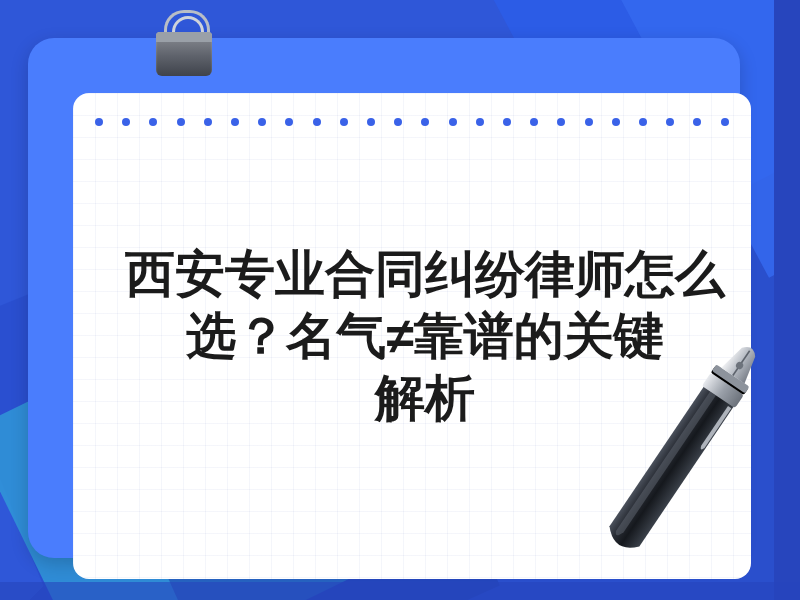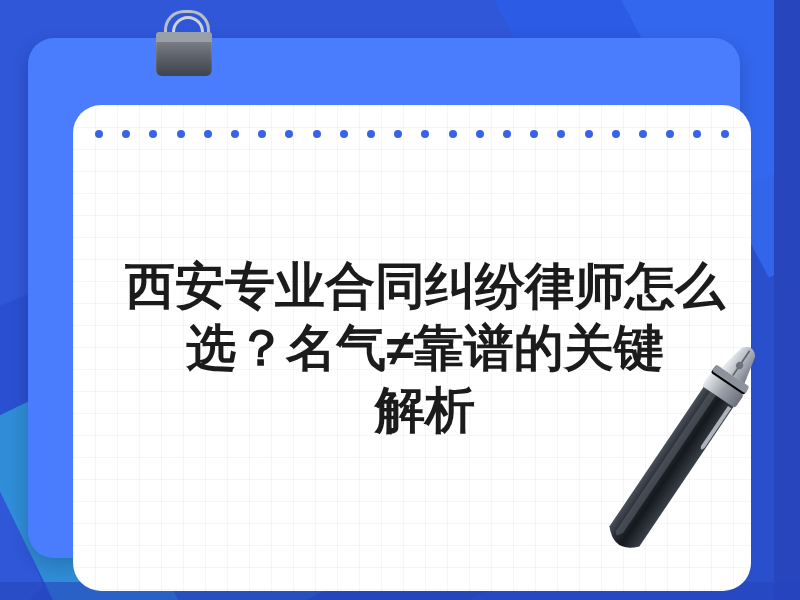--- a/index.html
+++ b/index.html
@@ -108,23 +108,22 @@
     border-radius: 26px;
     box-shadow: 0 6px 18px rgba(0,0,0,.18);
   }
   .card-inner {
     position: absolute;
     left: 45px;
     top: 55px;
     width: 678px;
     height: 486px;
     background: #ffffff;
-    border-radius: 28px;
+    border-radius: 16px;
     overflow: hidden;
-    margin-top: 12px;
   }
   
   .card-grid {
     position: absolute;
     inset: 0;
     background-image:
       linear-gradient(to right, rgba(60,90,180,0.055) 1px, transparent 1px),
       linear-gradient(to bottom, rgba(60,90,180,0.055) 1px, transparent 1px);
     background-size: 22px 22px;
   }

